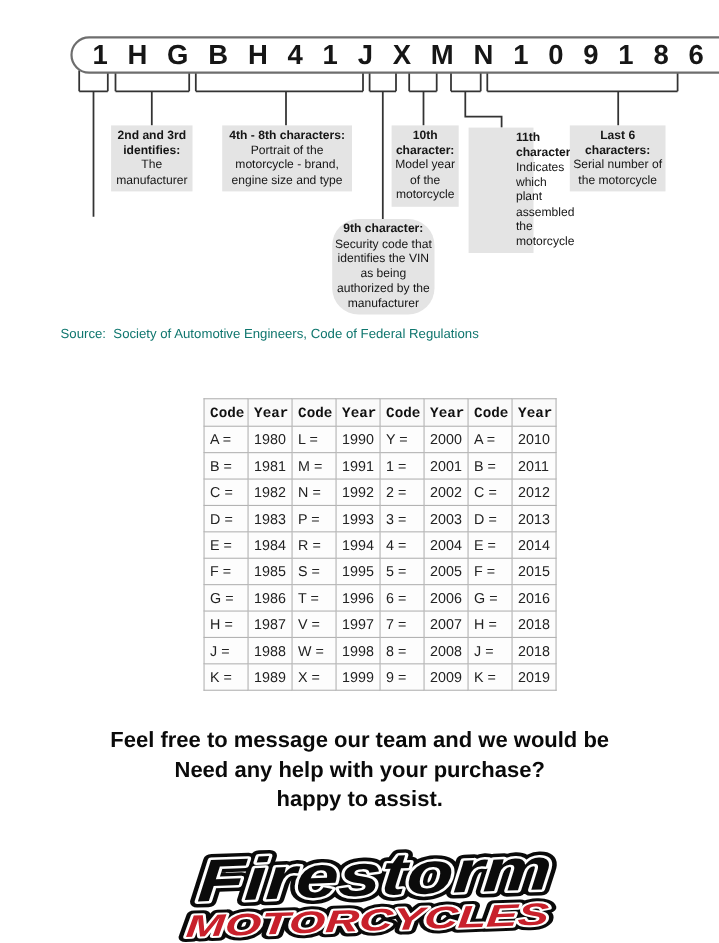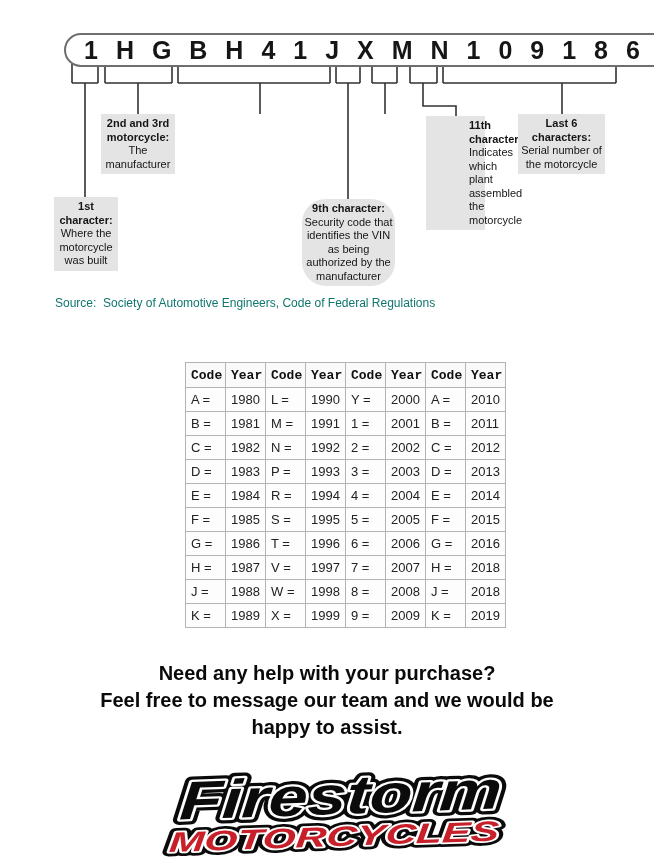--- a/index.html
+++ b/index.html
@@ -86,31 +86,35 @@
       <span>M</span>
       <span>N</span>
       <span>1</span>
       <span>0</span>
       <span>9</span>
       <span>1</span>
       <span>8</span>
       <span>6</span>
     </div>
 
-  <div class="note n-first">
-    <span class="t">1st character:</span>
-    <span class="b">Where the motorcycle was built</span>
-  </div>
   <div class="note n-23">
-    <span class="t">2nd and 3rd motorcycle:</span>
+    <span class="t">2nd and 3rd identifies:</span>
     <span class="b">The manufacturer</span>
+  </div>
+  <div class="note n-48">
+    <span class="t">4th - 8th characters:</span>
+    <span class="b">Portrait of the motorcycle - brand, engine size and type</span>
   </div>
   <div class="note n-9">
     <span class="t">9th character:</span>
     <span class="b">Security code that identifies the VIN as being authorized by the manufacturer</span>
+  </div>
+  <div class="note n-10">
+    <span class="t">10th character:</span>
+    <span class="b">Model year of the motorcycle</span>
   </div>
   <div class="note n-11">
     <span class="t">11th character:</span>
     <span class="b">Indicates which plant assembled the motorcycle</span>
   </div>
   <div class="note n-l6">
     <span class="t">Last 6 characters:</span>
     <span class="b">Serial number of the motorcycle</span>
   </div>
 
@@ -227,22 +231,22 @@
           <td>1999</td>
           <td>9 =</td>
           <td>2009</td>
           <td>K =</td>
           <td>2019</td>
         </tr>
       </tbody>
   </table>
 
   <div class="help">
+    <div>Feel free to message our team and we would be</div>
     <div>Need any help with your purchase?</div>
-    <div>Feel free to message our team and we would be</div>
     <div>happy to assist.</div>
   </div>
 
   <svg class="logo" viewBox="0 0 376 95">
     <g transform="rotate(-2 188 50)">
       <g transform="skewX(-6)" font-family="Liberation Sans, sans-serif" font-style="italic" font-weight="bold">
         <text x="34" y="52" font-size="54" textLength="322" lengthAdjust="spacingAndGlyphs" fill="none" stroke="#0a0a0a" stroke-width="11" stroke-linejoin="round">Firestorm</text>
         <text x="34" y="52" font-size="54" textLength="322" lengthAdjust="spacingAndGlyphs" fill="none" stroke="#ffffff" stroke-width="4.5" stroke-linejoin="round">Firestorm</text>
         <text x="34" y="52" font-size="54" textLength="322" lengthAdjust="spacingAndGlyphs" fill="#0b0b0b">Firestorm</text>
         <text x="26" y="84" font-size="28" textLength="330" lengthAdjust="spacingAndGlyphs" fill="none" stroke="#0a0a0a" stroke-width="9" stroke-linejoin="round">MOTORCYCLES</text>

